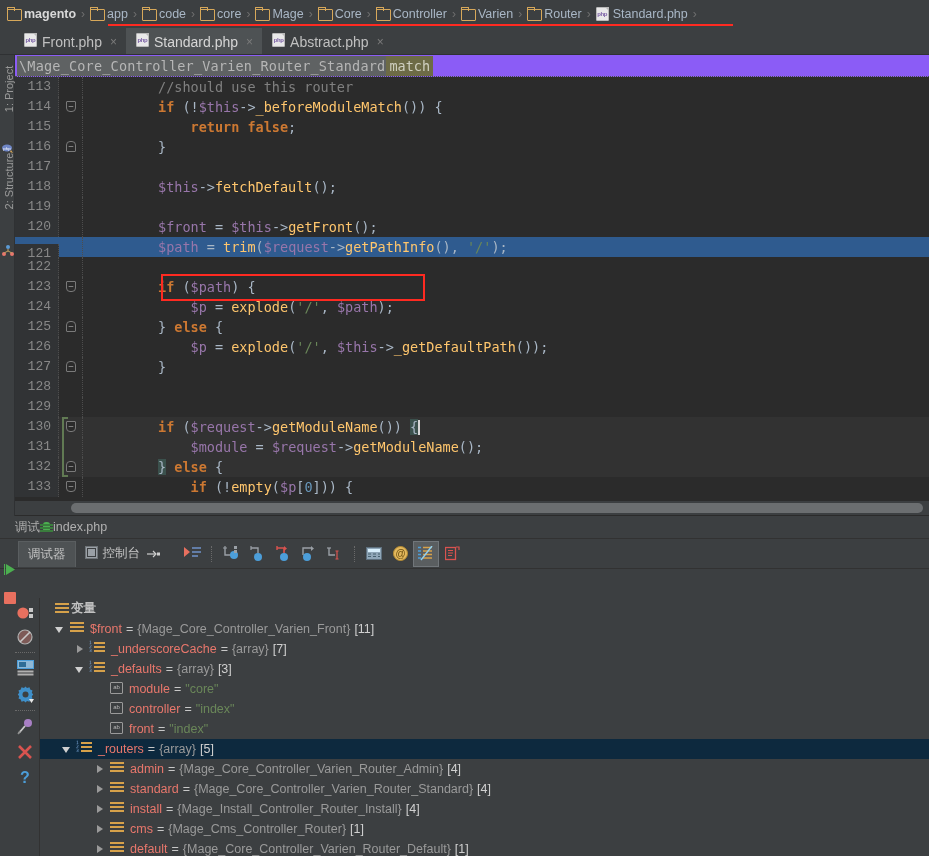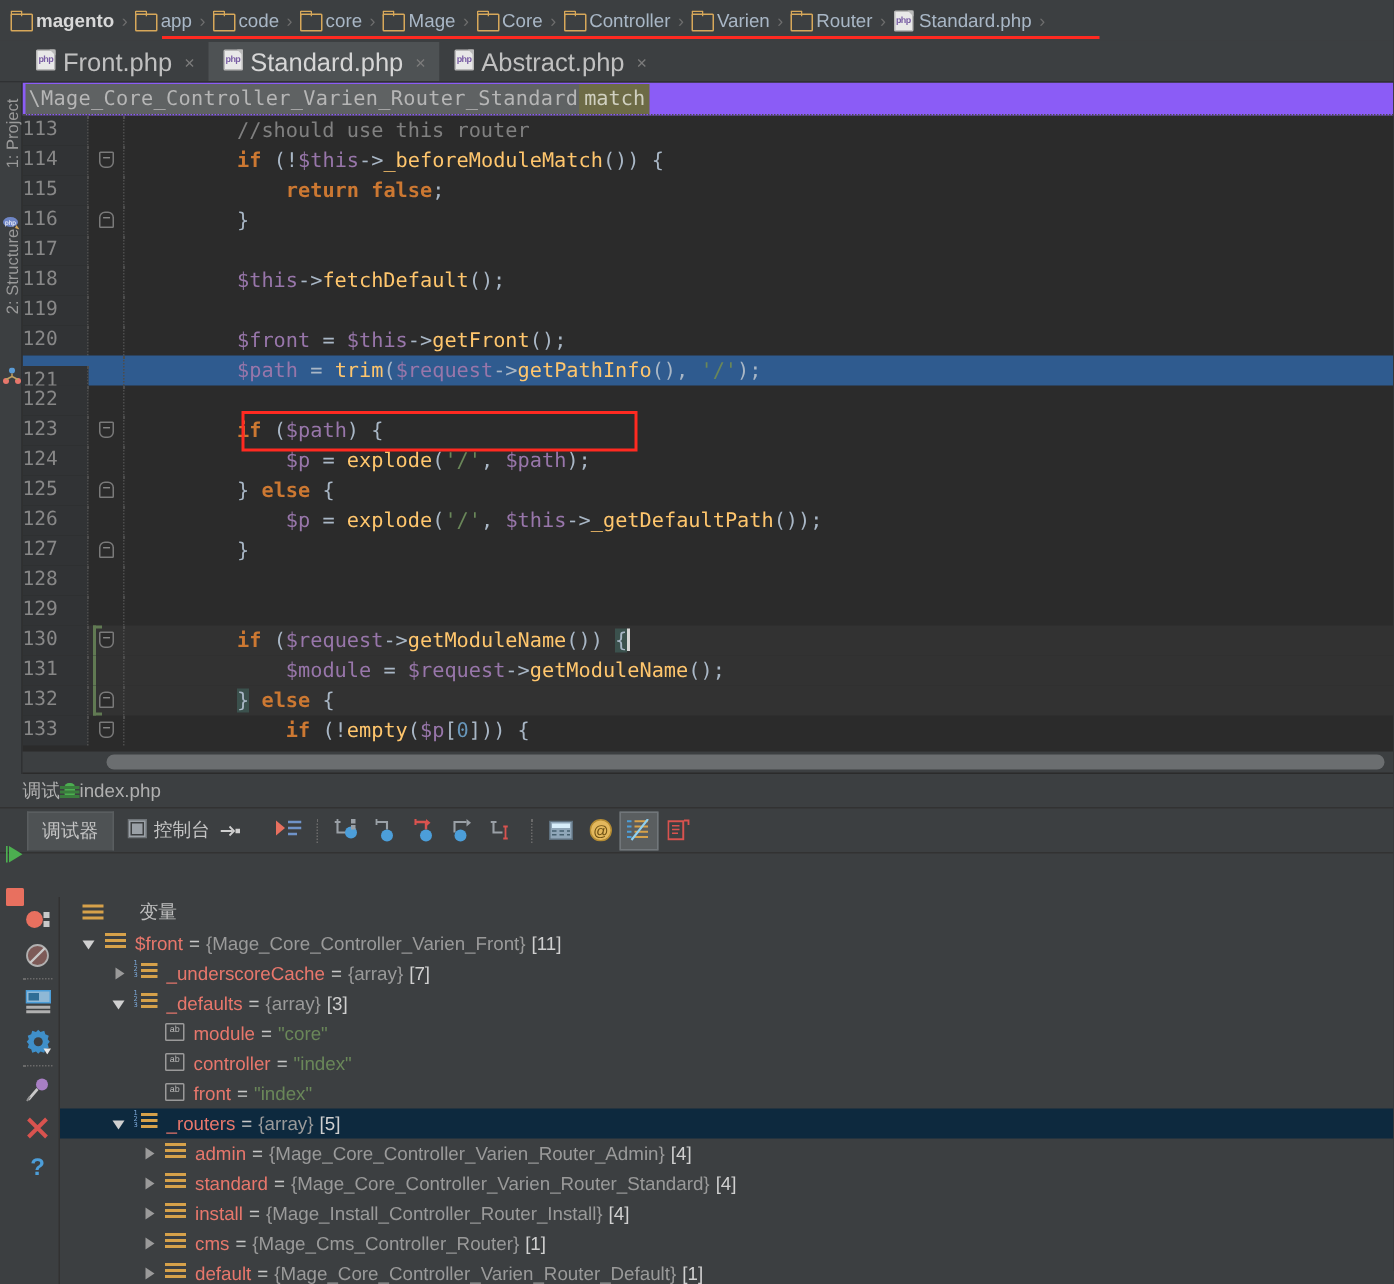--- a/index.html
+++ b/index.html
@@ -33,21 +33,21 @@
     display:flex; align-items:flex-end; padding-left:14px;
     border-bottom:1px solid #2f3133;
   }
   .tab{
     height:26px; display:flex; align-items:center; gap:5px;
     padding:0 8px 0 9px; background:#3c3f41;
     border:1px solid transparent; border-bottom:none;
     position:relative;
   }
   .tab.active{ background:#4e5254; }
-  .tab .tname{ font-size:17px; color:#c0c0c0; }
+  .tab .tname{ font-size:14px; color:#c0c0c0; }
   .tab.active .tname{ color:#d6d6d6; }
   .tab .tclose{ color:#7b7b7b; font-size:12px; margin-left:3px; }
 
   
   .phpicon{
     width:13px; height:14px; background:#e8e8e8; border:1px solid #b9b9b9;
     border-radius:1px; position:relative; display:inline-block;
   }
   .phpicon:after{
     content:"php"; position:absolute; left:0; right:0; top:3px;
@@ -107,24 +107,25 @@
   }
   #codearea{ position:relative; height:424px; overflow:hidden; }
   .crow{
     height:20px; display:flex; align-items:center;
     font-family:"DejaVu Sans Mono","Liberation Mono",monospace;
     font-size:13.5px; position:relative;
   }
   .crow.sel{ background:#2f5b8f; }
   .crow.blockhl{ background:#323232; }
   .gutter{
-    width:44px; min-width:44px; padding-right:7px;
+    width:44px; min-width:44px; text-align:right; padding-right:7px;
     color:#888888; font-size:13px; user-select:none;
     border-right:1px dotted #4d4d4d; height:20px; line-height:20px;
     background:#313335;
+    font-family:Liberation Mono, monospace;
   }
   .crow.sel .gutter{ background:#313335;margin-top:14px; }
   .foldcol{
     width:24px; min-width:24px; height:20px; position:relative;
     border-right:1px dotted #4d4d4d;
   }
   .fold{
     position:absolute; left:7px; top:4px; width:10px; height:11px;
     border:1px solid #7a7a7a; color:#9a9a9a; font-size:9px;
     line-height:9px; text-align:center; background:#2b2b2b;
@@ -200,21 +201,21 @@
   #dbgrail{
     position:absolute; left:0; top:82px; width:40px; height:258px;
     border-right:1px solid #323232;
   }
   .raili{ position:absolute; left:17px; width:17px; height:17px; }
   .raildots{ position:absolute; left:15px; width:20px; border-top:1px dotted #6a6a6a; }
 
   
   #varhdr{
     position:absolute; left:40px; top:82px; width:889px; height:21px;
-    display:flex; align-items:center; gap:24px; padding-left:15px;
+    display:flex; align-items:center; gap:2px; padding-left:15px;font-weight:bold;
   }
   #varhdr .vl{ font-size:12.5px; color:#c0c0c0; }
   .listicon{ width:14px; height:11px; position:relative; display:inline-block; }
   .listicon:before{
     content:""; position:absolute; left:0; top:0; width:14px; height:2px;
     background:#d6a14a; box-shadow:0 4px 0 #d6a14a, 0 8px 0 #d6a14a;
   }
   .arrayicon{ width:15px; height:12px; position:relative; display:inline-block; }
   .arrayicon:before{
     content:""; position:absolute; left:4px; top:0; width:11px; height:2px;
@@ -724,21 +725,21 @@
         <span class="veq">=</span>
         <span class="vstr">"index"</span>
       </div>
       <div class="vrow" style="padding-left: 55px;">
         <span class="twisty "></span>
         <span style="margin-right: 6px;"><span class="strkeyicon"></span></span>
         <span class="vname">front</span>
         <span class="veq">=</span>
         <span class="vstr">"index"</span>
       </div>
-      <div class="vrow selrow" style="padding-left: 35px;">
+      <div class="vrow selrow" style="padding-left: 22px;">
         <span class="twisty open"></span>
         <span style="margin-right: 6px;"><span class="arrayicon"></span></span>
         <span class="vname">_routers</span>
         <span class="veq">=</span>
         <span class="vtype">{array}</span>
         <span class="vcount">[5]</span>
       </div>
       <div class="vrow" style="padding-left: 55px;">
         <span class="twisty closed"></span>
         <span style="margin-right: 6px;"><span class="listicon"></span></span>

